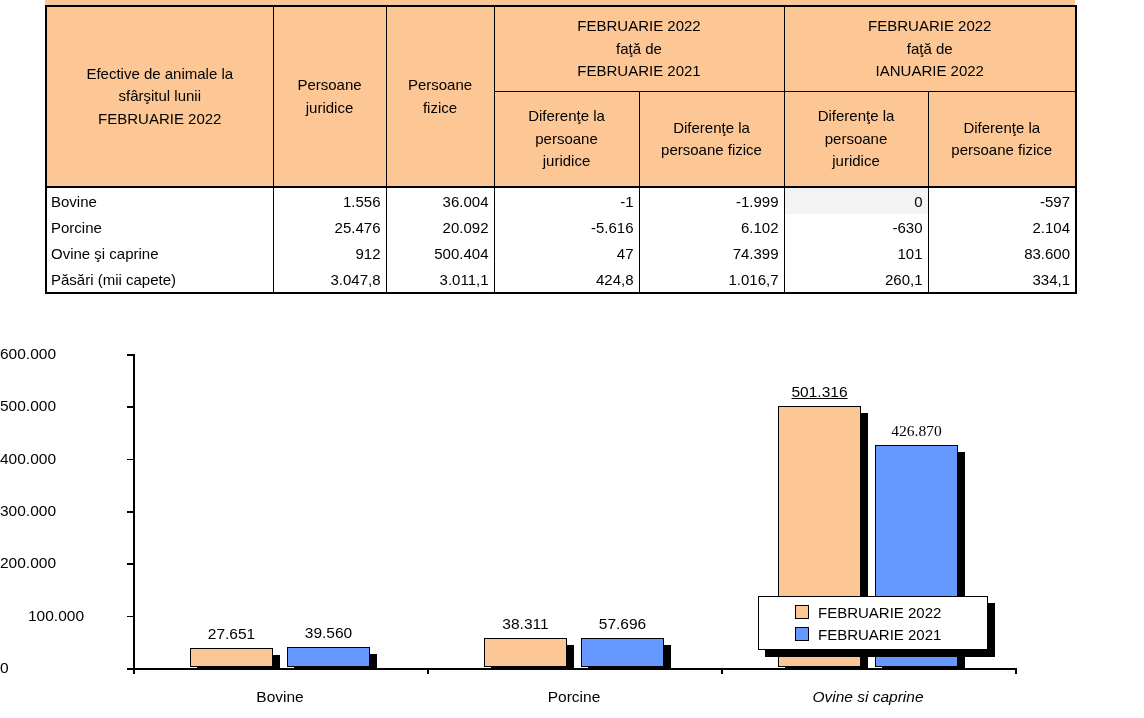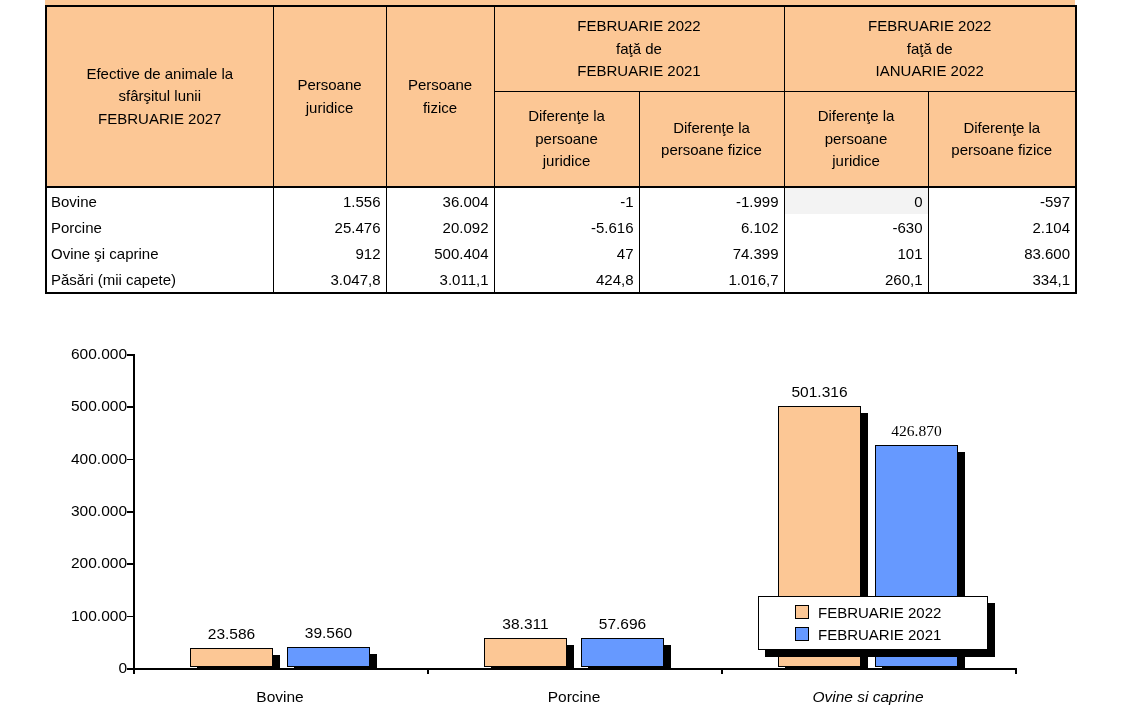--- a/index.html
+++ b/index.html
@@ -24,21 +24,21 @@
   table.animals td.num-cell{text-align:right;}
 
   
   .chart{position:absolute;left:0;top:300px;width:1144px;height:418px;}
   .chart-title{position:absolute;left:0;top:31px;width:1144px;
     text-align:center;font-weight:bold;font-size:17px;}
   .yaxis-line{position:absolute;background:#000;width:2px;}
   .xaxis-line{position:absolute;background:#000;height:1.5px;}
   .ytick{position:absolute;background:#000;height:1.5px;width:7px;}
   .xtick{position:absolute;background:#000;width:1.5px;height:6px;}
-  .ylabel{position:absolute;left:0;width:127px;text-align:right;
+  .ylabel{position:absolute;left:0;width:127px;
     font-size:15.5px;}
   .cat-label{position:absolute;width:220px;text-align:center;font-size:15.5px;}
   .bar{position:absolute;border:1.5px solid #000;box-sizing:border-box;z-index:2;}
   .bar-shadow{position:absolute;background:#000;z-index:1;}
   .bar-label{position:absolute;width:110px;text-align:center;font-size:15.5px;z-index:2;}
 
   
   .legend{position:absolute;left:758px;top:296px;width:230px;height:54px;
     background:#fff;border:1.5px solid #000;box-sizing:border-box;
     box-shadow:7px 7px 0 #000;z-index:3;
@@ -59,21 +59,21 @@
       <col style="width:108px">
     <col style="width:145px">
       <col style="width:145px">
       <col style="width:144px">
       <col style="width:148px">
   </colgroup>
   <thead>
     <tr class="row1">
       <th rowspan="2" class="span2" style="background: rgb(252, 199, 149);">Efective de animale la
 sfârşitul lunii
-FEBRUARIE 2027</th>
+FEBRUARIE 2022</th>
       <th rowspan="2" class="span2" style="background: rgb(252, 199, 149);">Persoane
 juridice</th>
       <th rowspan="2" class="span2" style="background: rgb(252, 199, 149);">Persoane
 fizice</th>
       <th colspan="2" style="background: rgb(252, 199, 149);">FEBRUARIE 2022
 faţă de
 FEBRUARIE 2021</th>
       <th colspan="2" style="background: rgb(252, 199, 149);">FEBRUARIE 2022
 faţă de
 IANUARIE 2022</th>
@@ -131,53 +131,53 @@
     </tbody>
 </table>
 
 <div class="chart">
   <div id="plot">
       <div class="yaxis-line" style="left: 133px; top: 54px; height: 319px;"></div>
       <div class="xaxis-line" style="left: 133px; top: 368px; width: 882px;"></div>
       <div class="ytick" style="left: 127px; top: 368px;"></div>
       <div class="ylabel" style="top: 359px;">0</div>
       <div class="ytick" style="left: 127px; top: 315.667px;"></div>
-      <div class="ylabel" style="top: 306.667px;">100.000</div>
+      <div class="ylabel" style="top: 306.667px; padding-left: 28px;">100.000</div>
       <div class="ytick" style="left: 127px; top: 263.333px;"></div>
       <div class="ylabel" style="top: 254.333px;">200.000</div>
       <div class="ytick" style="left: 127px; top: 211px;"></div>
       <div class="ylabel" style="top: 202px;">300.000</div>
       <div class="ytick" style="left: 127px; top: 158.667px;"></div>
       <div class="ylabel" style="top: 149.667px;">400.000</div>
       <div class="ytick" style="left: 127px; top: 106.333px;"></div>
       <div class="ylabel" style="top: 97.3333px;">500.000</div>
       <div class="ytick" style="left: 127px; top: 54px;"></div>
       <div class="ylabel" style="top: 45px;">600.000</div>
       <div class="xtick" style="left: 133px; top: 368px;"></div>
       <div class="xtick" style="left: 427px; top: 368px;"></div>
       <div class="xtick" style="left: 721px; top: 368px;"></div>
       <div class="xtick" style="left: 1015px; top: 368px;"></div>
       <div class="cat-label" style="left: 170px; top: 388px;">Bovine</div>
       <div class="bar-shadow" style="left: 197px; top: 355.344px; width: 83px; height: 12.6564px;"></div>
       <div class="bar" style="left: 190px; top: 348.344px; width: 83px; height: 18.6564px; background: rgb(252, 199, 149);"></div>
-      <div class="bar-label" style="left: 176.5px; top: 325.344px;">23.586</div>
+      <div class="bar-label" style="left: 176.5px; top: 325.344px;">27.651</div>
       <div class="bar-shadow" style="left: 294px; top: 354.297px; width: 83px; height: 13.7031px;"></div>
       <div class="bar" style="left: 287px; top: 347.297px; width: 83px; height: 19.7031px; background: rgb(102, 153, 255);"></div>
       <div class="bar-label" style="left: 273.5px; top: 324.297px;">39.560</div>
       <div class="cat-label" style="left: 464px; top: 388px;">Porcine</div>
       <div class="bar-shadow" style="left: 491px; top: 344.551px; width: 83px; height: 23.4486px;"></div>
       <div class="bar" style="left: 484px; top: 337.551px; width: 83px; height: 29.4486px; background: rgb(252, 199, 149);"></div>
       <div class="bar-label" style="left: 470.5px; top: 314.551px;">38.311</div>
       <div class="bar-shadow" style="left: 588px; top: 344.806px; width: 83px; height: 23.1942px;"></div>
       <div class="bar" style="left: 581px; top: 337.806px; width: 83px; height: 29.1942px; background: rgb(102, 153, 255);"></div>
       <div class="bar-label" style="left: 567.5px; top: 314.806px;">57.696</div>
       <div class="cat-label" style="left: 758px; top: 388px; font-style: italic;">Ovine si caprine</div>
       <div class="bar-shadow" style="left: 785px; top: 112.645px; width: 83px; height: 255.355px;"></div>
       <div class="bar" style="left: 778px; top: 105.645px; width: 83px; height: 261.355px; background: rgb(252, 199, 149);"></div>
-      <div class="bar-label" style="left: 764.5px; top: 82.6446px;">501.316</div>
+      <div class="bar-label" style="left: 764.5px; top: 82.6446px; text-decoration: underline;">501.316</div>
       <div class="bar-shadow" style="left: 882px; top: 151.605px; width: 83px; height: 216.395px;"></div>
       <div class="bar" style="left: 875px; top: 144.605px; width: 83px; height: 222.395px; background: rgb(102, 153, 255);"></div>
       <div class="bar-label" style="left: 861.5px; top: 121.605px; font-family: Liberation Serif, serif;">426.870</div>
     </div>
 
   <div class="legend">
     <div class="legend-row">
       <span class="swatch" style="background: rgb(252, 199, 149);"></span>
       <span>FEBRUARIE 2022</span>
     </div>

